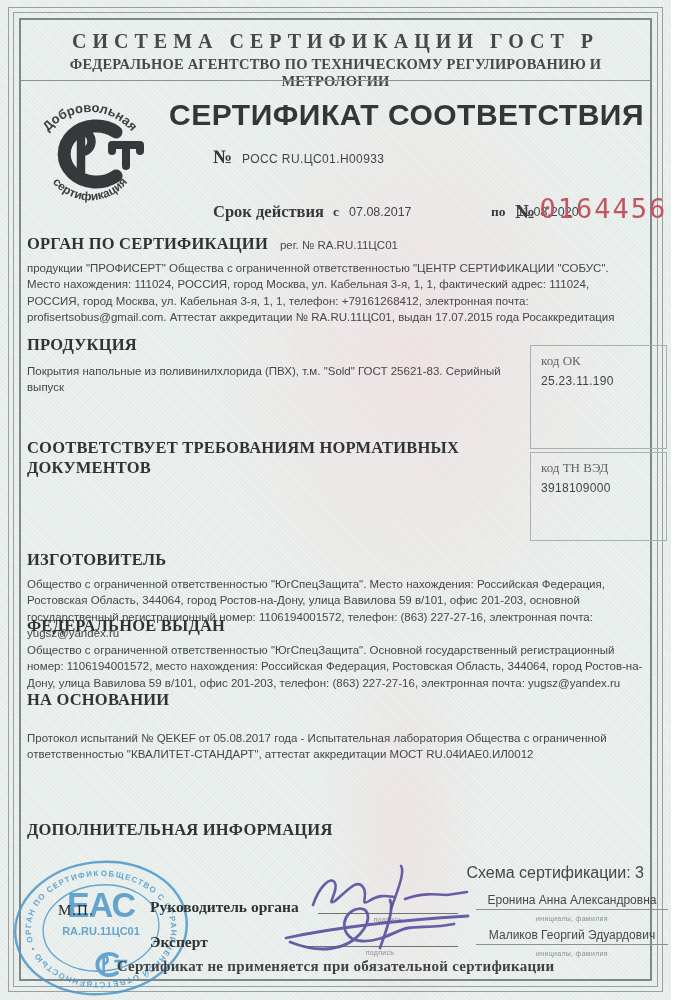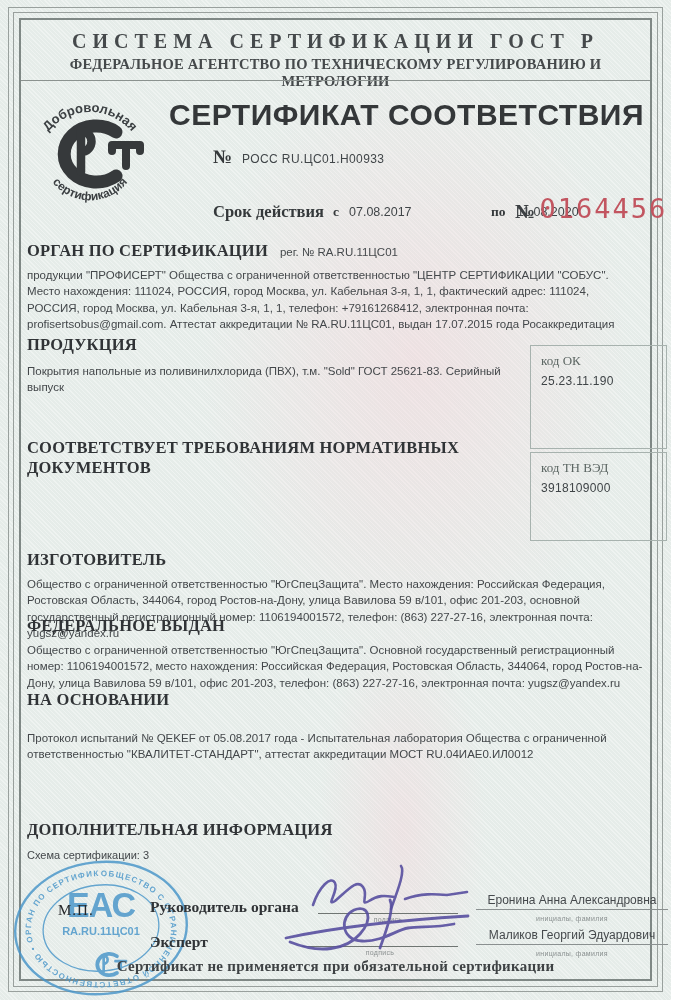--- a/index.html
+++ b/index.html
@@ -88,21 +88,21 @@
     <span class="abs vdate" style="left:136px;top:3px;">07.08.2017</span>
     <span class="abs serif vsmall" style="left:278px;top:2px;">по</span>
     <span class="abs vdate" style="left:304px;top:3px;">11.08.2020</span>
   </div>
 
   <div class="abs" style="left:515px;top:193px;">
     <span class="serif serial-no">№</span>
     <span class="serial-digits" style="color:#c25560;">0164456</span>
   </div>
 
-  <div class="abs" style="left:27px;top:241px;right:27px;">
+  <div class="abs" style="left:27px;top:234px;right:27px;">
     <div class="row-baseline">
       <span class="serif sec-h">ОРГАН ПО СЕРТИФИКАЦИИ</span>
       <span class="sec-reg">рег. № RA.RU.11ЦС01</span>
     </div>
     <div class="body-t" style="margin-top:6px;">продукции "ПРОФИСЕРТ" Общества с ограниченной ответственностью "ЦЕНТР СЕРТИФИКАЦИИ "СОБУС". Место нахождения: 111024, РОССИЯ, город Москва, ул. Кабельная 3-я, 1, 1, фактический адрес: 111024, РОССИЯ, город Москва, ул. Кабельная 3-я, 1, 1, телефон: +79161268412, электронная почта: profisertsobus@gmail.com. Аттестат аккредитации № RA.RU.11ЦС01, выдан 17.07.2015 года Росаккредитация</div>
   </div>
 
   <div class="abs" style="left:27px;top:335px;width:490px;">
     <div class="serif sec-h">ПРОДУКЦИЯ</div>
     <div class="body-t" style="margin-top:8px;width:480px;">Покрытия напольные из поливинилхлорида (ПВХ), т.м. "Sold" ГОСТ 25621-83. Серийный выпуск</div>
@@ -130,21 +130,21 @@
     <div class="body-t" style="margin-top:6px;">Общество с ограниченной ответственностью "ЮгСпецЗащита". Основной государственный регистрационный номер: 1106194001572, место нахождения: Российская Федерация, Ростовская Область, 344064, город Ростов-на-Дону, улица Вавилова 59 в/101, офис 201-203, телефон: (863) 227-27-16, электронная почта: yugsz@yandex.ru</div>
   </div>
 
   <div class="abs" style="left:27px;top:690px;right:17px;">
     <div class="serif sec-h">НА ОСНОВАНИИ</div>
     <div class="body-t" style="margin-top:20px;">Протокол испытаний № QEKEF от 05.08.2017 года - Испытательная лаборатория Общества с ограниченной ответственностью "КВАЛИТЕТ-СТАНДАРТ", аттестат аккредитации МОСТ RU.04ИАЕ0.ИЛ0012</div>
   </div>
 
   <div class="abs" style="left:27px;top:820px;right:27px;">
     <div class="serif sec-h">ДОПОЛНИТЕЛЬНАЯ ИНФОРМАЦИЯ</div>
-    <div class="body-t" style="margin-top:8px;font-size:11px;">Схема сертификации: 3</div>
+    <div class="body-t" style="margin-top:22px;font-size:16px;text-align:right;">Схема сертификации: 3</div>
   </div>
 
   <div class="abs" style="left:10px;top:857px;opacity:0.82;">
     <svg width="182" height="142" viewBox="0 0 182 142">
       <defs>
         <path id="ringPath" d="M 91,19 a 70,53 0 1 1 -0.01,0 z"></path>
       </defs>
       <g transform="rotate(-6 91 71)" stroke="#4795c9" fill="none">
         <ellipse cx="91" cy="71" rx="86" ry="66" stroke-width="2.4"></ellipse>
         <ellipse cx="91" cy="71" rx="58" ry="43" stroke-width="1.3"></ellipse>

